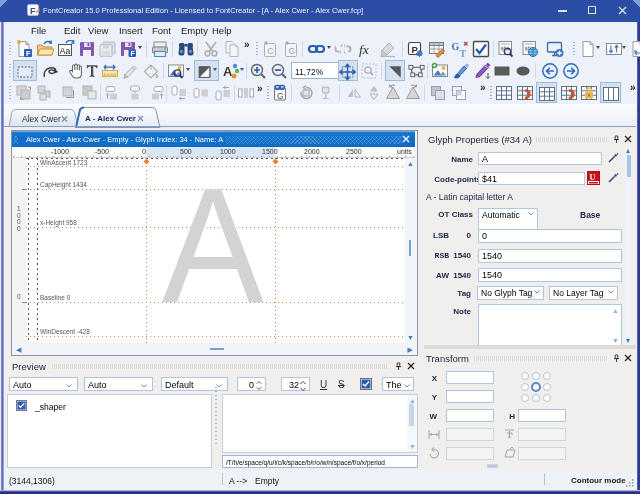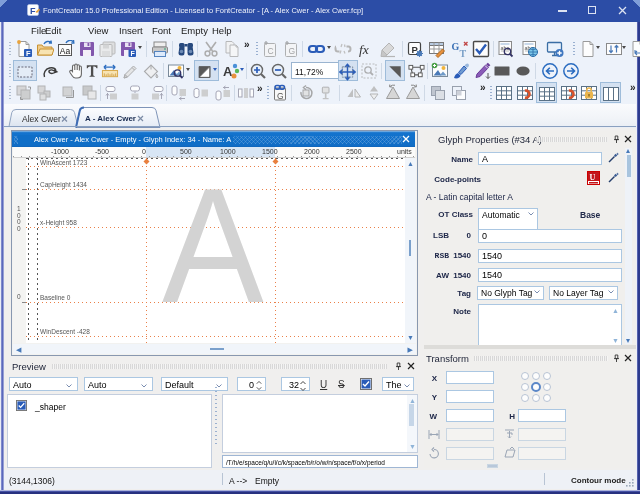--- a/index.html
+++ b/index.html
@@ -83,21 +83,21 @@
   <svg class="abs" style="left:618px;top:6px;" width="9" height="9" viewBox="0 0 9 9">
       <path d="M1 1 L8 8 M8 1 L1 8" stroke="#dde3f2" stroke-width="1.3"></path>
     </svg>
 </div>
 <div class="abs" id="borderL"></div>
 <div class="abs" id="borderR"></div>
 <div class="abs" id="borderB"></div>
 
 <div class="abs" id="menubar">
   <span class="mitem" style="left:27px">File</span>
-  <span class="mitem" style="left:41px">Edit</span>
+  <span class="mitem" style="left:60px">Edit</span>
   <span class="mitem" style="left:84px">View</span>
   <span class="mitem" style="left:115px">Insert</span>
   <span class="mitem" style="left:148px">Font</span>
   <span class="mitem" style="left:177px">Empty</span>
   <span class="mitem" style="left:208px">Help</span>
 </div>
 
 <div class="abs tbrow" id="tb1">
     <div class="grip"></div>
   <div class="ico" style="left:11px;top:2px;width:18px;height:18px">
@@ -768,21 +768,21 @@
     <path d="M12 1.5 Q8.5 1.5 7.8 4.5 L4 21.5" stroke="#3e6cb4" stroke-width="2" fill="none"></path>
     <text x="13" y="15" font-size="8" font-weight="bold" fill="#16294e" font-family="Liberation Sans">A - Alex Cwer</text>
     <path d="M66 10 L71 15 M71 10 L66 15" stroke="#7b8ba5" stroke-width="1.2"></path>
   </svg>
 </div>
 <div class="abs" id="tabline"></div>
 
 <div class="abs" id="editor">
   <div class="abs" id="ed-title" style="left:0;top:0;width:403px;height:16px;">
     <div class="abs" style="left:2px;top:5px;width:388px;height:8px;opacity:0.42;background:repeating-linear-gradient(45deg,rgba(255,255,255,0.38) 0 0.8px,transparent 0.8px 2.8px),repeating-linear-gradient(-45deg,rgba(255,255,255,0.38) 0 0.8px,transparent 0.8px 2.8px);"></div>
-    <span style="position:absolute;left:6px;top:4px;"><span style="background:#0f6ec7;padding:0 2px 1px 16px;">Alex Cwer - Alex Cwer - Empty - Glyph Index: 34 - Name: A</span></span>
+    <span style="position:absolute;left:6px;top:4px;"><span style="background:#0f6ec7;padding:0 2px 1px 8px;">Alex Cwer - Alex Cwer - Empty - Glyph Index: 34 - Name: A</span></span>
     <svg style="position:absolute;right:5px;top:4px;" width="8" height="8" viewBox="0 0 8 8">
         <path d="M1 1 L7 7 M7 1 L1 7" stroke="#fff" stroke-width="1.3"></path>
       </svg>
   </div>
   <div class="edc" id="ed-ruler" style="left:1px;top:16px;width:402px;height:11px;">
     <div class="abs" id="ed-ruler-hl" style="left:133px;width:129px;"></div>
     <span class="rnum" style="left:38px">-1000</span>
     <span class="rnum" style="left:82px">-500</span>
     <span class="rnum" style="left:129px">0</span>
     <span class="rnum" style="left:167px">500</span>
@@ -827,37 +827,38 @@
   </div>
   <div class="abs sbtrack" style="left:1px;top:213px;width:403px;height:10px;">
     <div class="arr" style="left:3px;top:1.5px;">◀</div>
     <div class="arr" style="right:3px;top:1.5px;">▶</div>
     <div class="abs" style="left:197px;top:4px;width:14px;height:2px;background:#7aa0cc;"></div>
   </div>
 </div>
 
 <div class="abs" id="rpanel">
   <div class="phead" style="top:0">
-      <span style="position:absolute;left:14px;top:3px;text-align:center;">Glyph Properties (#34 A)</span>
+      <span style="position:absolute;left:4px;top:3px;text-align:center;">Glyph Properties (#34 A)</span>
     <div class="zigzag" style="left:112px;width:72px;"></div>
     <svg class="abs" style="left:188px;top:4px;" width="9" height="9" viewBox="0 0 9 9">
         <path d="M3.2 1 L5.8 1 L5.8 4.6 L3.2 4.6 Z M2 4.6 L7 4.6 M4.5 4.6 L4.5 8" stroke="#333" stroke-width="0.9" fill="none"></path>
       </svg>
     <svg class="abs" style="left:200px;top:4px;" width="8" height="8" viewBox="0 0 8 8">
         <path d="M1 1 L7 7 M7 1 L1 7" stroke="#222" stroke-width="1.2"></path>
       </svg>
   </div>
   <div class="plabel" style="left:0px;top:24px;width:49px;">Name</div>
   <div class="pbox" style="left:54px;top:21px;width:124px;height:13px;">A</div>
   <svg class="abs" style="left:184px;top:20px;" width="12" height="12" viewBox="0 0 12 12">
       <path d="M1 11 L6.5 5.5" stroke="#27406e" stroke-width="1.5"></path>
       <path d="M6 4.4 L7.6 2.8 L9.2 4.4 L7.6 6 Z" fill="#3a5c94"></path>
       <path d="M9.5 1.5 L9.9 2.6 L11 3 L9.9 3.4 L9.5 4.5 L9.1 3.4 L8 3 L9.1 2.6 Z" fill="#3a5c94"></path>
     </svg>
   <div class="plabel" style="left:8px;top:44px;width:49px;">Code-points</div>
+  <div class="pbox" style="left:54px;top:41px;width:107px;height:13px;">$41</div>
   <svg class="abs" style="left:163px;top:40px;" width="13" height="14" viewBox="0 0 13 14">
     <rect x="0.5" y="0.5" width="12" height="13" fill="#fff" stroke="#c00"></rect>
     <rect x="1" y="1" width="11" height="9" fill="#c3161c"></rect>
     <text x="2.5" y="8.5" font-size="8" font-weight="bold" fill="#fff" font-family="Liberation Serif">U</text>
     <rect x="2" y="11" width="9" height="1.5" fill="#c3161c"></rect>
   </svg>
   <svg class="abs" style="left:184px;top:40px;" width="12" height="12" viewBox="0 0 12 12">
       <path d="M1 11 L6.5 5.5" stroke="#27406e" stroke-width="1.5"></path>
       <path d="M6 4.4 L7.6 2.8 L9.2 4.4 L7.6 6 Z" fill="#3a5c94"></path>
       <path d="M9.5 1.5 L9.9 2.6 L11 3 L9.9 3.4 L9.5 4.5 L9.1 3.4 L8 3 L9.1 2.6 Z" fill="#3a5c94"></path>

